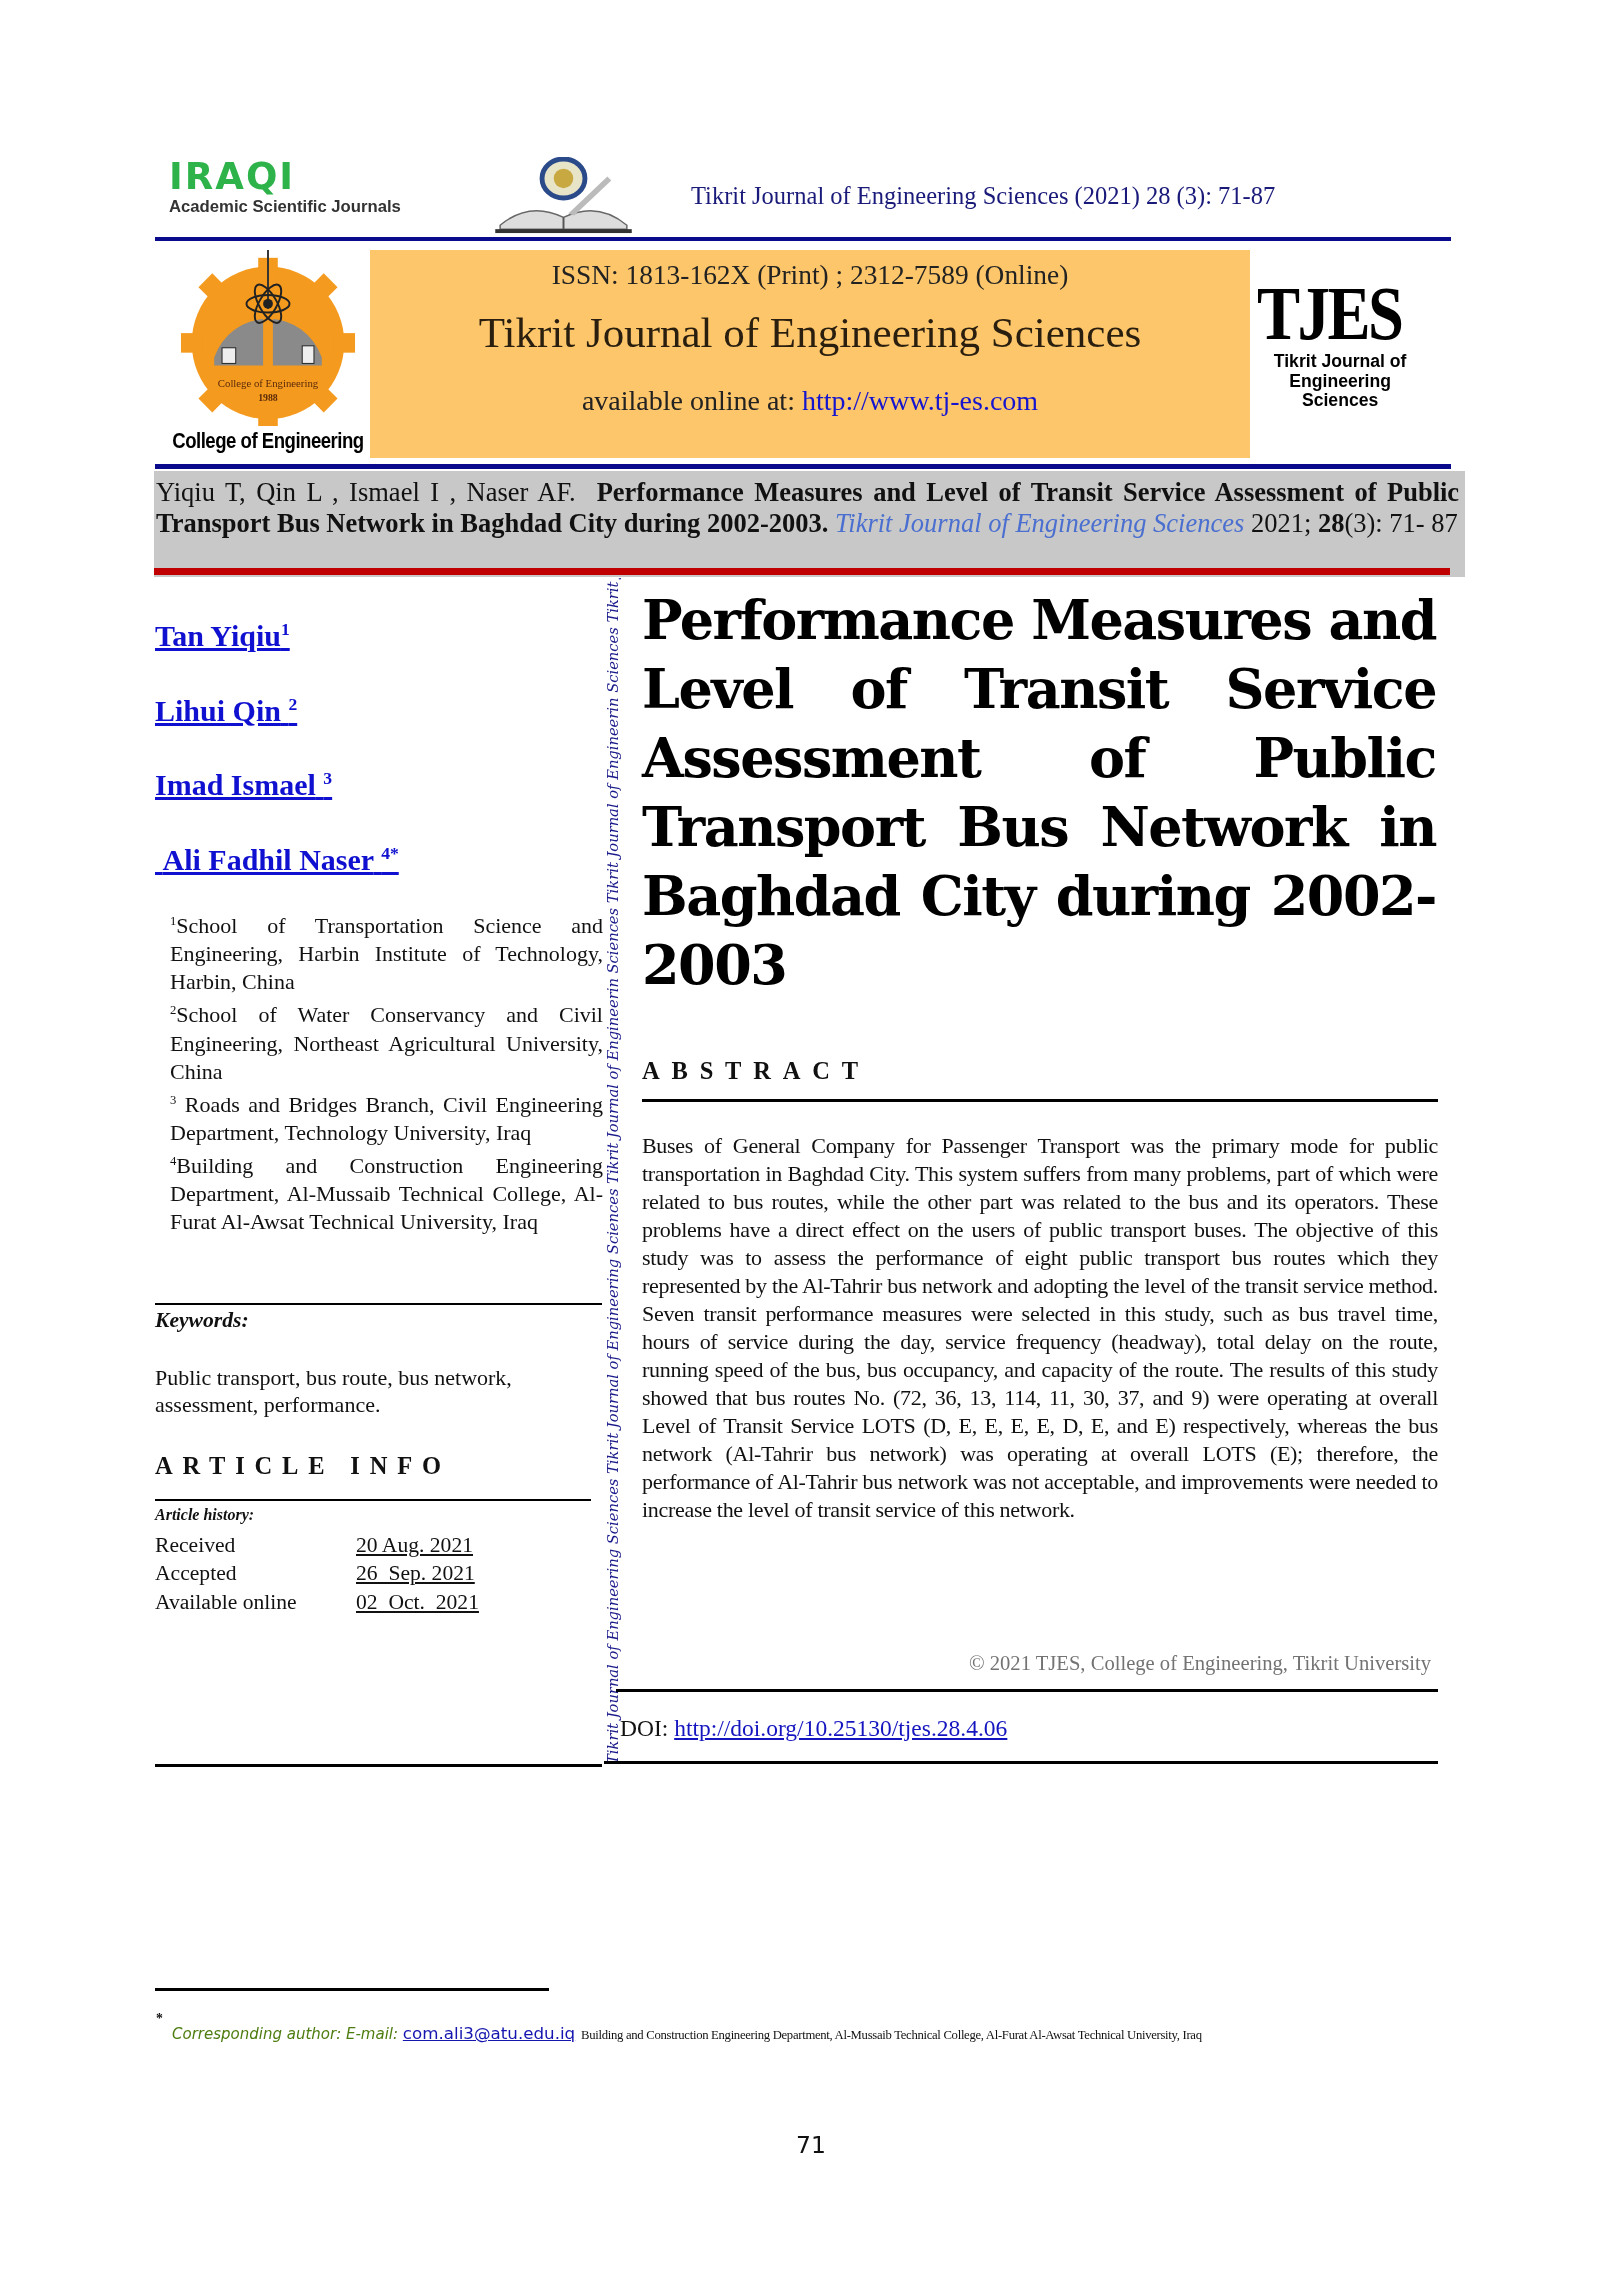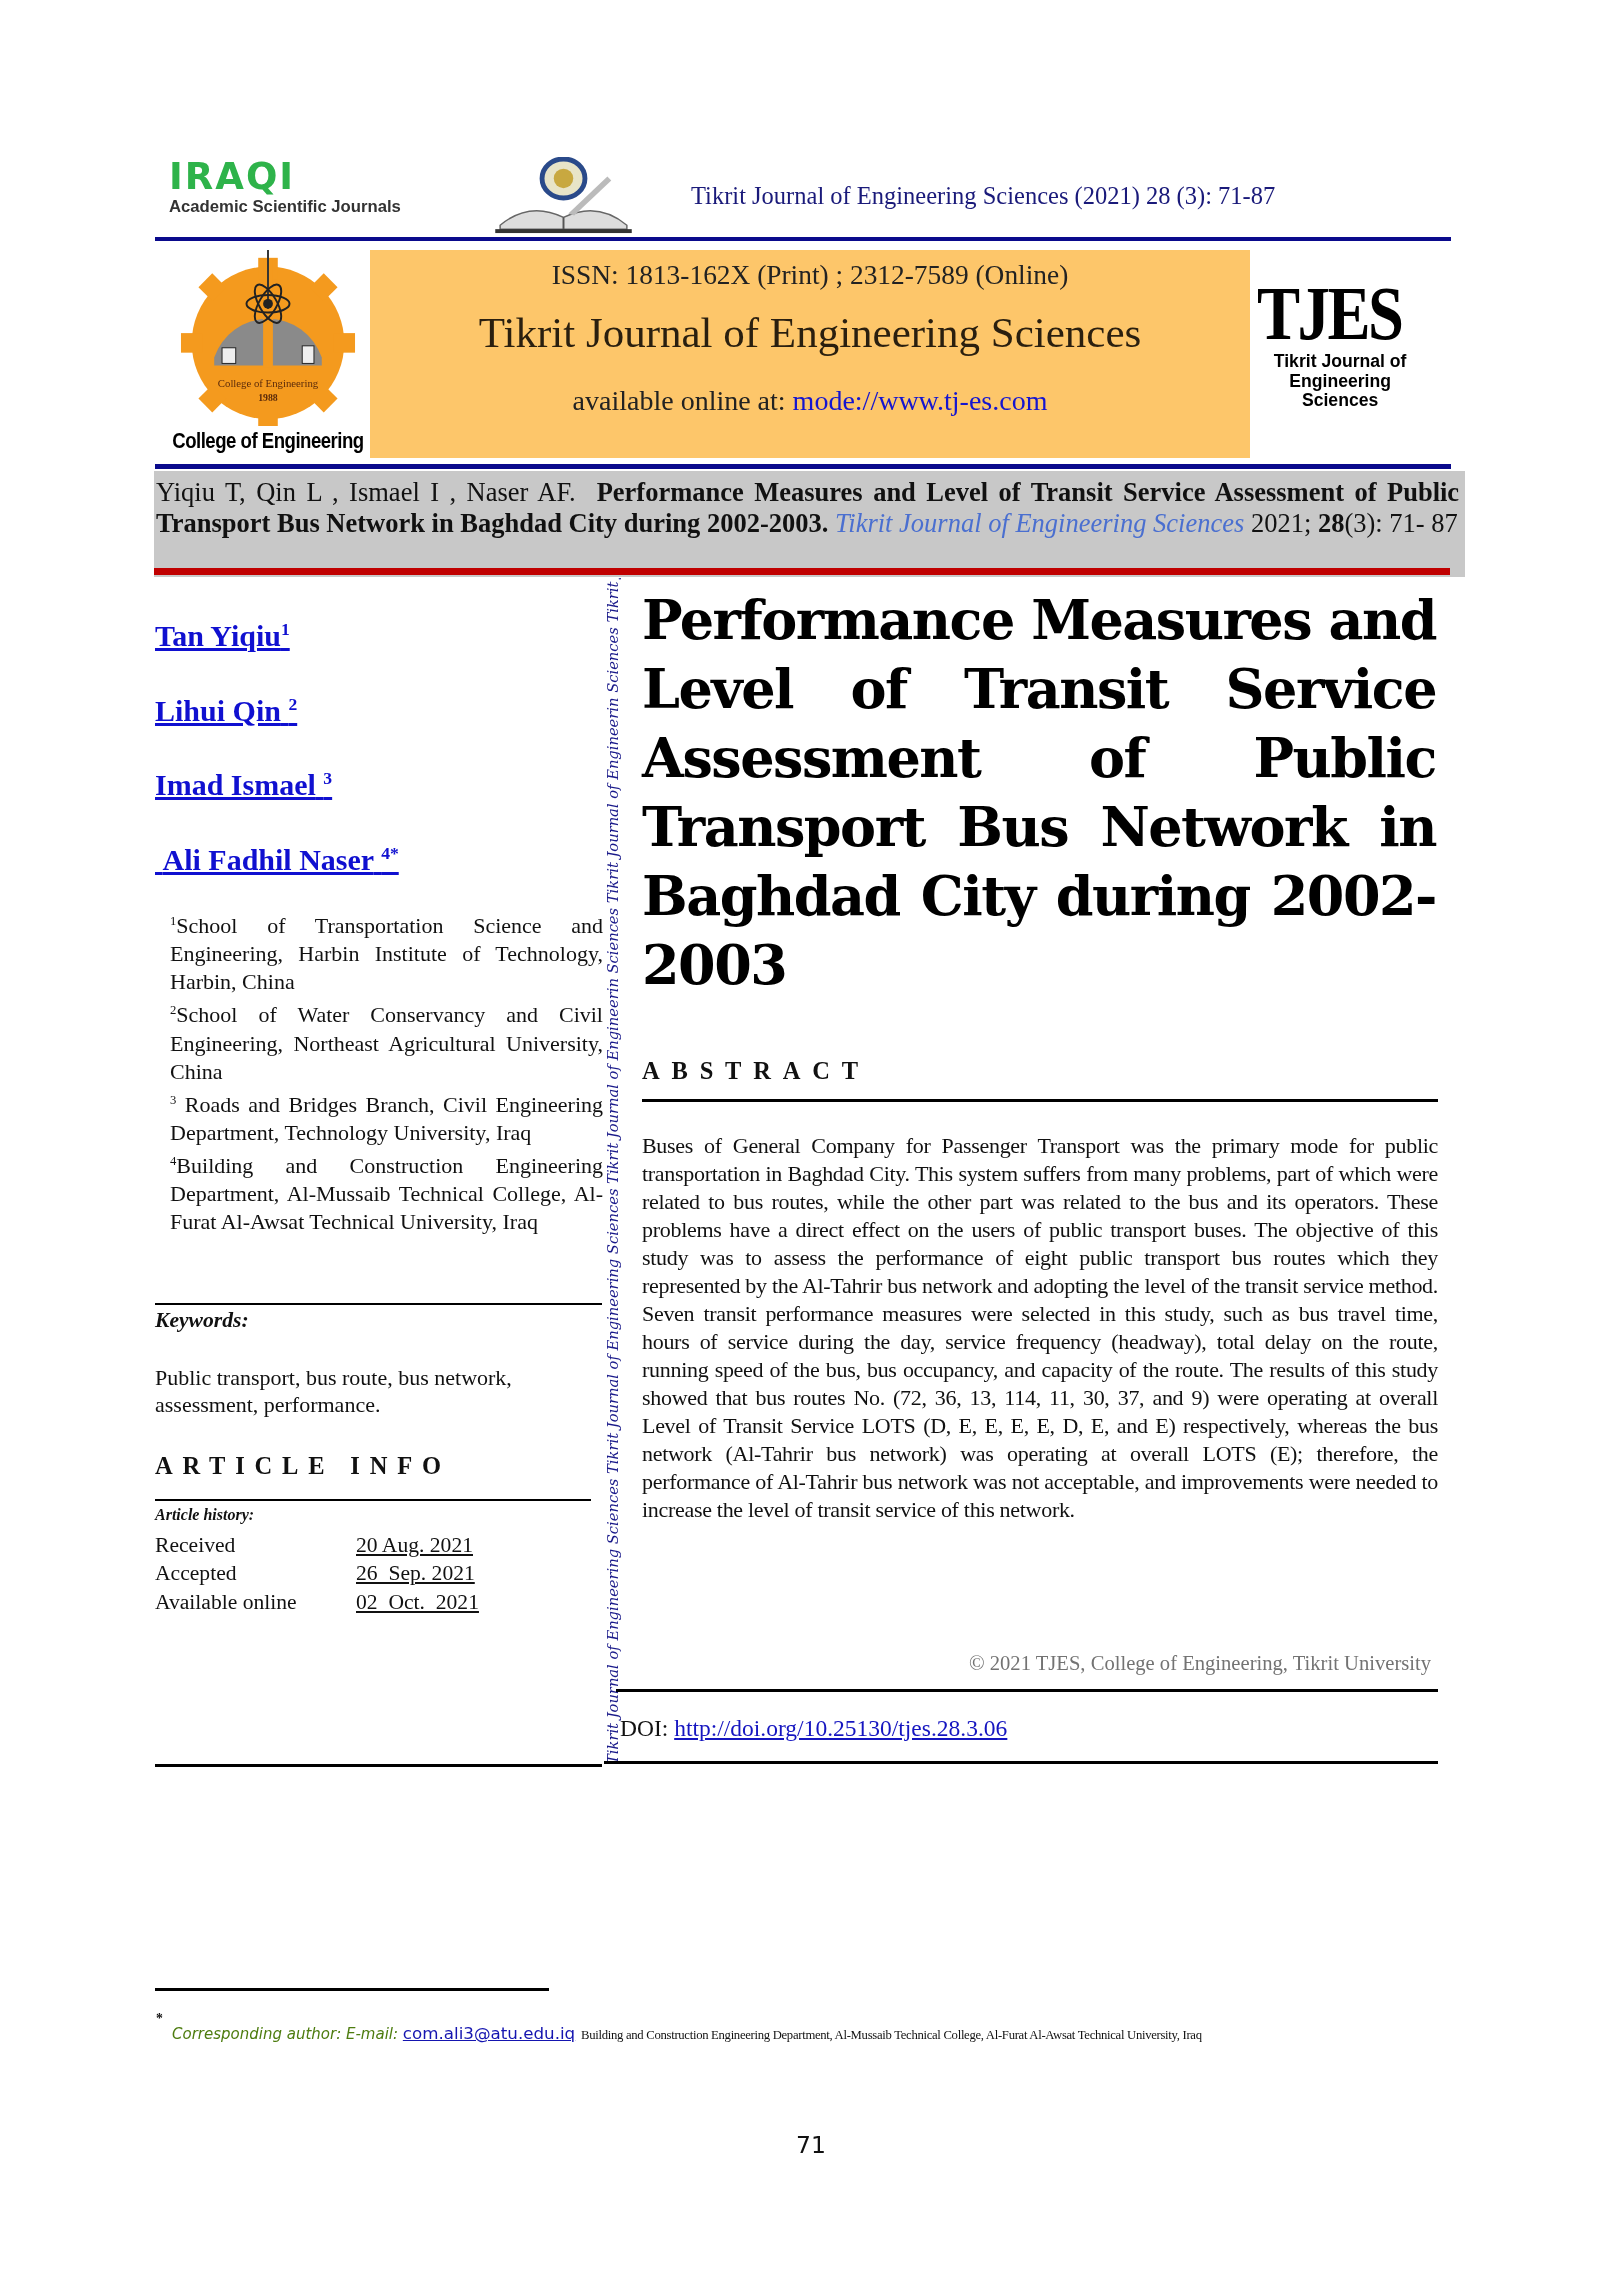--- a/index.html
+++ b/index.html
@@ -117,21 +117,21 @@
     <text x="105" y="140" text-anchor="middle" font-family="Liberation Serif, serif" font-size="11" fill="#5a2a0a">College of Engineering</text>
     <text x="105" y="154" text-anchor="middle" font-family="Liberation Serif, serif" font-size="10" font-weight="bold" fill="#5a2a0a">1988</text>
   </svg>
   <div class="college-caption">College of Engineering</div>
 </div>
 
 <div class="abs orange-box">
   <div class="issn">ISSN: 1813-162X (Print) ; 2312-7589 (Online)</div>
   <div class="journal-name">Tikrit Journal of Engineering Sciences</div>
   <div class="avail">
-    <span>available online at: </span><a>mode://www.tj-es.com</a>
+    <span>available online at: </span><a>http://www.tj-es.com</a>
   </div>
 </div>
 
 <div class="abs tjes-logo">
   <div class="tjes-big">TJES</div>
   <div class="tjes-small">Tikrit Journal of</div>
   <div class="tjes-small">Engineering Sciences</div>
 </div>
 
 <div class="abs blue-rule2"></div>
@@ -182,21 +182,21 @@
   <div class="watermark-inner">Tikrit Journal of Engineering Sciences  Tikrit Journal of Engineering Sciences  Tikrit Journal of Engineerin Sciences  Tikrit Journal of Engineerin Sciences  Tikrit Journal of</div>
 </div>
 
 <div class="abs title">Performance Measures and Level of Transit Service Assessment of Public Transport Bus Network in Baghdad City during 2002-2003</div>
 <div class="abs abstract-label">ABSTRACT</div>
 <div class="abs rule" style="left:642px; top:1099px; width:796px; height:2.9px;"></div>
 <div class="abs abstract-text">Buses of General Company for Passenger Transport was the primary mode for public transportation in Baghdad City. This system suffers from many problems, part of which were related to bus routes, while the other part was related to the bus and its operators. These problems have a direct effect on the users of public transport buses. The objective of this study was to assess the performance of eight public transport bus routes which they represented by the Al-Tahrir bus network and adopting the level of the transit service method. Seven transit performance measures were selected in this study, such as bus travel time, hours of service during the day, service frequency (headway), total delay on the route, running speed of the bus, bus occupancy, and capacity of the route. The results of this study showed that bus routes No. (72, 36, 13, 114, 11, 30, 37, and 9) were operating at overall Level of Transit Service LOTS (D, E, E, E, E, D, E, and E) respectively, whereas the bus network (Al-Tahrir bus network) was operating at overall LOTS (E); therefore, the performance of Al-Tahrir bus network was not acceptable, and improvements were needed to increase the level of transit service of this network.</div>
 <div class="abs copyright">© 2021 TJES, College of Engineering, Tikrit University</div>
 <div class="abs rule" style="left:616px; top:1689px; width:822px; height:2.9px;"></div>
 <div class="abs doi">
-  <span>DOI: </span><a>http://doi.org/10.25130/tjes.28.3.06</a>
+  <span>DOI: </span><a>http://doi.org/10.25130/tjes.28.4.06</a>
 </div>
 <div class="abs rule" style="left:604px; top:1761px; width:834px; height:2.9px;"></div>
 
 <div class="abs fn-rule"></div>
 <div class="abs fn-star">*</div>
 <div class="abs fn-text">
   <i>Corresponding author: E-mail: </i><a>com.ali3@atu.edu.iq</a><span class="fn-dept">Building and Construction Engineering Department, Al-Mussaib Technical College, Al-Furat Al-Awsat Technical University, Iraq</span>
 </div>
 
 <div class="abs page-num">71</div>

